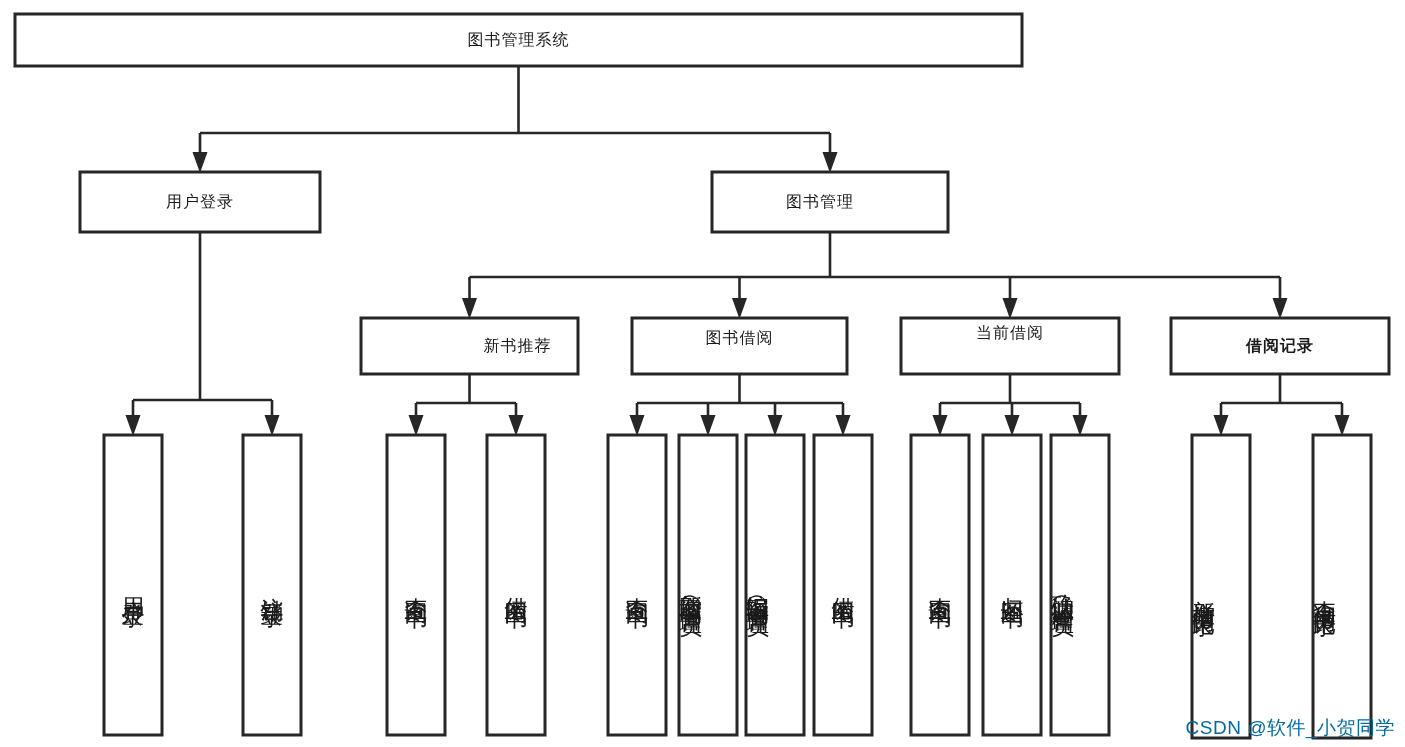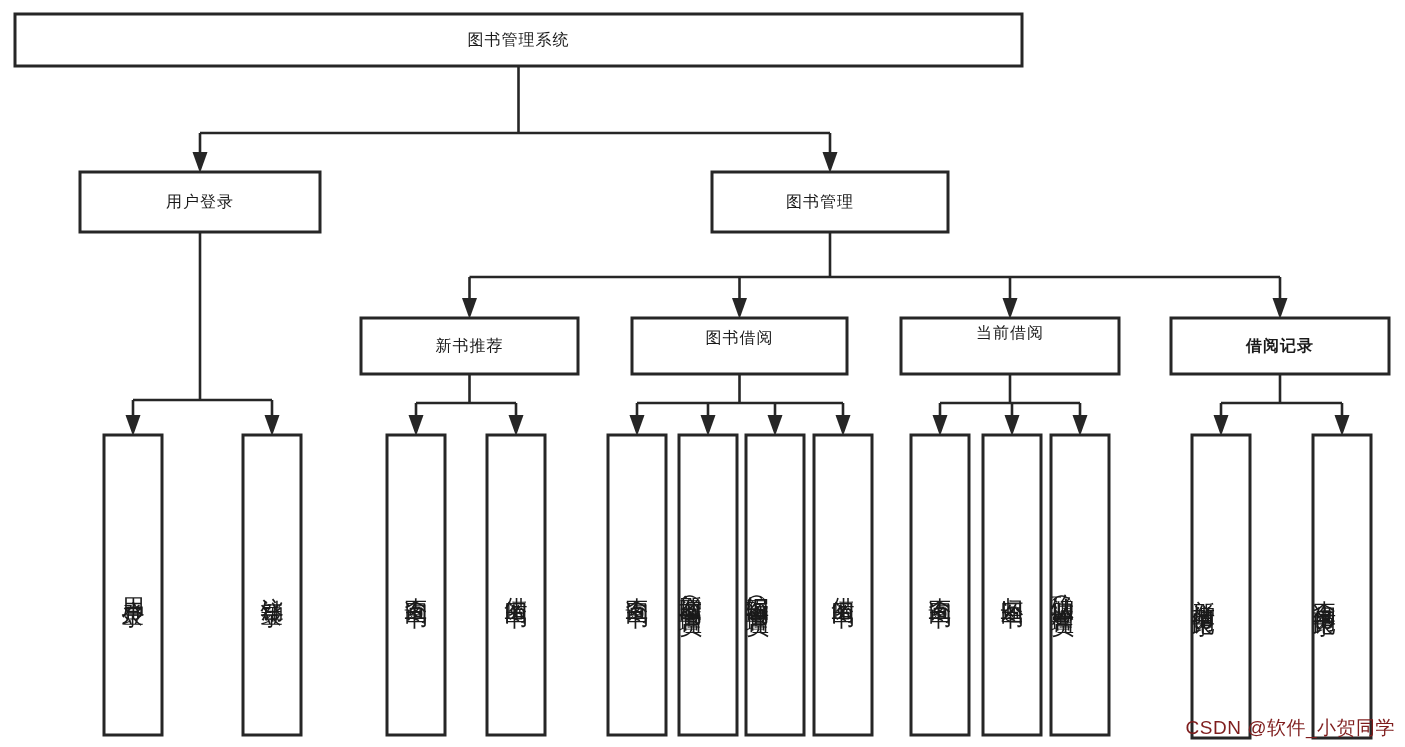--- a/index.html
+++ b/index.html
@@ -50,21 +50,21 @@
     font-size:16px;
     color:#1a1a1a;
     white-space:nowrap;
     letter-spacing:1px;
   }
   #watermark{
     position:absolute;
     right:10px;bottom:6px;
     font-family:"Liberation Sans","DejaVu Sans",sans-serif;
     font-size:19px;
-    color:#7f1d1d;
+    color:#0369a1;
     white-space:nowrap;
     letter-spacing:0.5px;
   }
 </style>
 </head>
 <body>
 
 <div id="stage">
   <svg id="diagram" viewBox="0 0 1405 747" xmlns="http://www.w3.org/2000/svg">
     <g id="links-layer">
@@ -147,21 +147,21 @@
   <div id="labels-layer">
       <div class="hlabel-wrap" style="left: 15px; top: 14px; width: 1007px; height: 52px;">
         <span class="hlabel-text">图书管理系统</span>
       </div>
       <div class="hlabel-wrap" style="left: 80px; top: 172px; width: 240px; height: 60px;">
         <span class="hlabel-text">用户登录</span>
       </div>
       <div class="hlabel-wrap" style="left: 712px; top: 172px; width: 216px; height: 60px;">
         <span class="hlabel-text">图书管理</span>
       </div>
-      <div class="hlabel-wrap" style="left: 361px; top: 318px; width: 217px; height: 56px;">
+      <div class="hlabel-wrap" style="left: 361px; top: 318px; width: 217px; height: 56px; padding-left: 48px;">
         <span class="hlabel-text">新书推荐</span>
       </div>
       <div class="hlabel-wrap" style="left: 632px; top: 318px; width: 215px; height: 40px;">
         <span class="hlabel-text">图书借阅</span>
       </div>
       <div class="hlabel-wrap" style="left: 901px; top: 305px; width: 218px; height: 56px;">
         <span class="hlabel-text">当前借阅</span>
       </div>
       <div class="hlabel-wrap" style="left: 1171px; top: 318px; width: 218px; height: 56px; font-weight: bold;">
         <span class="hlabel-text">借阅记录</span>

